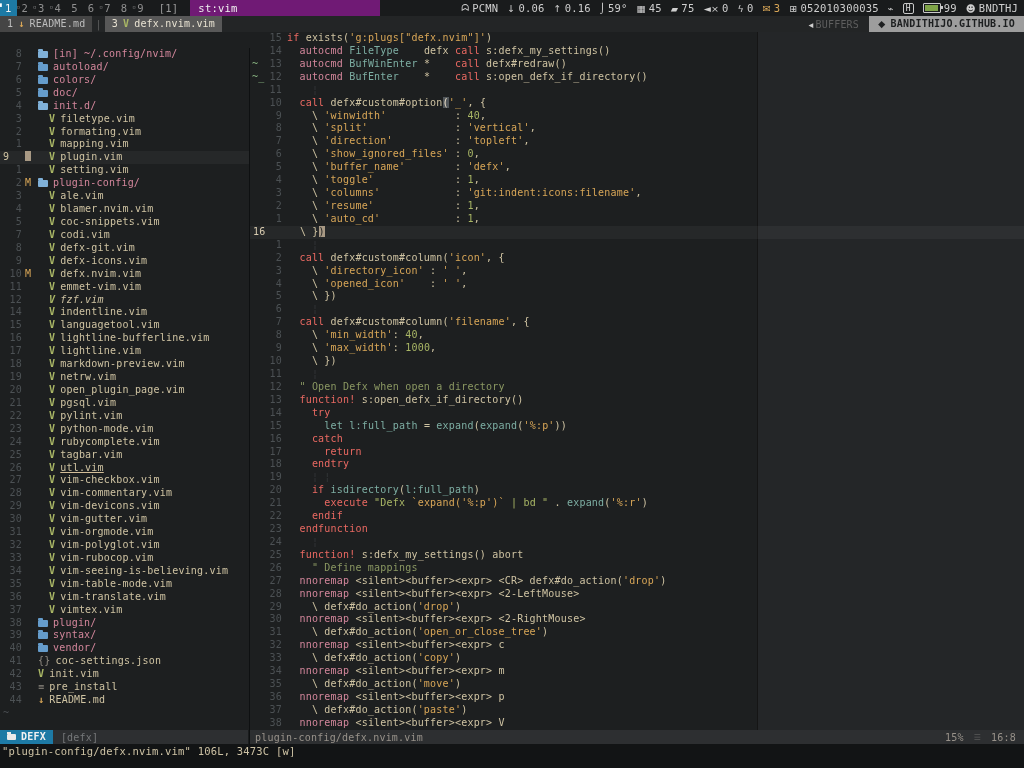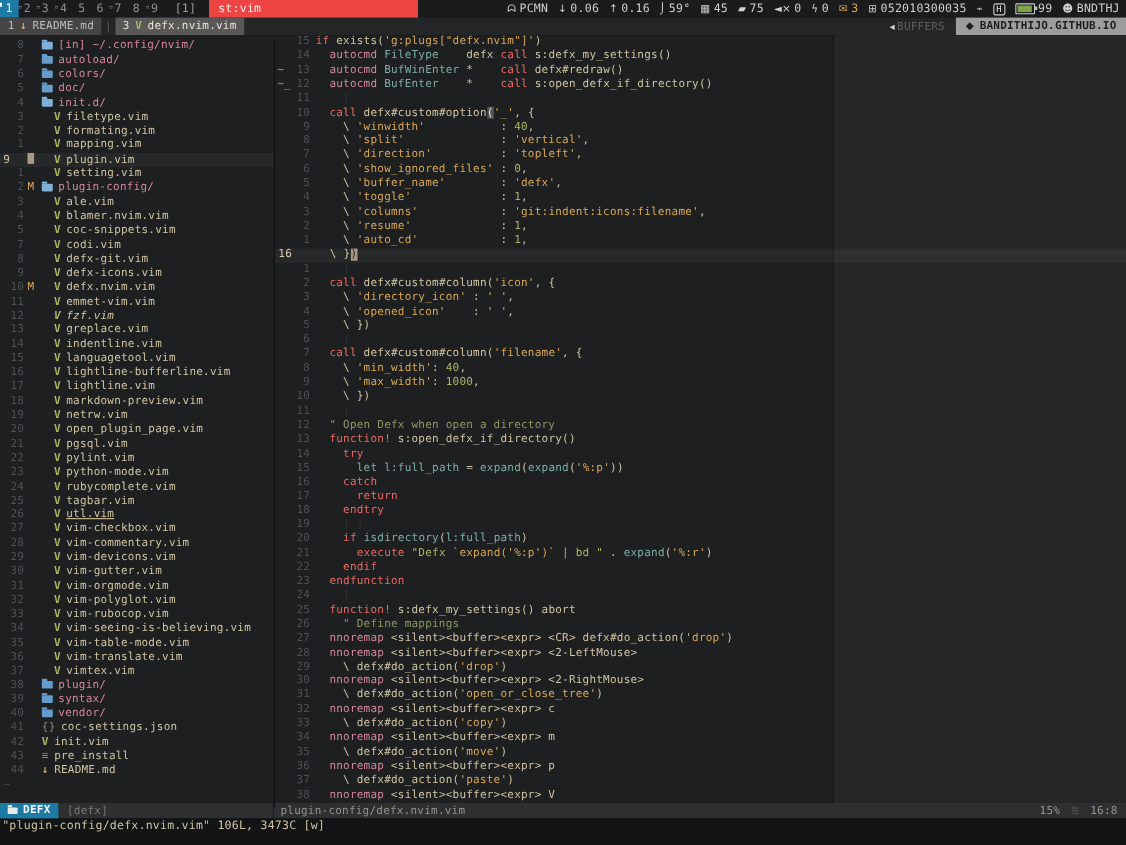--- a/index.html
+++ b/index.html
@@ -7,21 +7,21 @@
        font-family:"DejaVu Sans Mono",monospace;font-size:10px;letter-spacing:.2px;color:#d4be98;}
   .pre{white-space:pre}
   
   #tmux{height:16px;background:#191b1c;display:flex;align-items:center;font-size:10.5px;color:#c2c2c2}
   #tmux-window-list{display:flex;align-items:center}
   .twin{padding:0 5px;height:16px;line-height:16px;position:relative;color:#8f8f8f}
   .twin.active{background:#1d7aa5;color:#f2f2f2}
   .twmark{position:absolute;top:-1px;left:0;font-size:6px;color:#9a9a9a}
   .twin.active .twmark{color:#ffffff}
   #tmux-session{color:#9a9a9a;margin-left:10px}
-  #tmux-title{background:#ef4444;color:#f0f0f0;width:190px;height:16px;line-height:16px;margin-left:12px;padding-left:8px;box-sizing:border-box}
+  #tmux-title{background:#701a75;color:#f0f0f0;width:190px;height:16px;line-height:16px;margin-left:12px;padding-left:8px;box-sizing:border-box}
   #tmux-stats{margin-left:auto;display:flex;align-items:center;gap:9px;padding-right:6px;color:#cfcfcf}
   .stat{display:flex;align-items:center;gap:3px;white-space:nowrap}
   .sic{font-family:"DejaVu Sans",sans-serif;font-size:9.5px;color:#cfcfcf}
   .accent{color:#d8a657}
   .hbox{border:1px solid #c9c9c9;border-radius:2px;font-size:8px;line-height:9px;padding:0 2px;color:#e0e0e0}
   .battery{display:inline-block;width:16px;height:8px;border:1px solid #c9c9c9;border-radius:1px;position:relative}
   .battery::before{content:"";position:absolute;top:1px;left:1px;bottom:1px;right:2px;background:#7fa348}
   .battery::after{content:"";position:absolute;right:-3px;top:2px;width:2px;height:3px;background:#c9c9c9}
   
   #tabline{height:16px;background:#232526;display:flex;align-items:center;font-size:10px}
@@ -29,21 +29,21 @@
   .bufchip.active{background:#585858;color:#e8e2d2}
   .bufsep{color:#5c5c5c;padding:0 3px}
   .ic-vim{color:#a9b665;font-weight:bold}
   .ic-md{color:#d8a657;font-weight:bold}
   .ic-json,.ic-list{color:#8f8a80}
   #tabline-right{margin-left:auto;display:flex;align-items:center}
   #buffers-label{color:#5e5e5e;margin-right:10px;display:flex;gap:2px;align-items:center}
   #site-badge{background:#9d9d9d;color:#1d1f20;font-weight:bold;height:16px;line-height:16px;padding:0 9px;display:flex;gap:5px;align-items:center}
   
   #main{position:relative;height:698px;background:#1d1f20}
-  #defx-pane{position:absolute;left:0;top:4px;width:249px;height:698px;border-right:1px solid #0e1011;overflow:hidden}
+  #defx-pane{position:absolute;left:0;top:16px;width:249px;height:698px;border-right:1px solid #0e1011;overflow:hidden}
   #code-pane{position:absolute;left:250px;top:0;right:0;height:698px;overflow:hidden}
   #colorcol{position:absolute;left:507px;top:0;bottom:0;right:0;background:#242628;border-left:1px solid #151515}
   .row{height:12.93px;line-height:12.93px;position:relative;white-space:pre}
   .cursorline{background:rgba(255,255,255,.045)}
   
   .tnum{display:inline-block;width:22px;text-align:right;color:#4c5154;white-space:pre}
   .tnum.cur{text-align:left;padding-left:3px;color:#cfc3a2;width:19px}
   .tgit{display:inline-block;width:13px;padding-left:3px;color:#d8a657;white-space:pre}
   .curblock{display:inline-block;width:6px;height:10px;background:#a89984;vertical-align:-1px}
   .ticon{display:inline-block;margin-right:5px}
@@ -200,21 +200,20 @@
       <div class="row"><span class="tnum">2</span><span class="tgit">M</span><span><span class="ticon ic-folder ic-folder-open"></span><span class="tname dir">plugin-config/</span></span></div>
       <div class="row"><span class="tnum">3</span><span class="tgit"> </span><span style="padding-left: 11px;"><span class="ticon ic-vim">V</span><span class="tname file">ale.vim</span></span></div>
       <div class="row"><span class="tnum">4</span><span class="tgit"> </span><span style="padding-left: 11px;"><span class="ticon ic-vim">V</span><span class="tname file">blamer.nvim.vim</span></span></div>
       <div class="row"><span class="tnum">5</span><span class="tgit"> </span><span style="padding-left: 11px;"><span class="ticon ic-vim">V</span><span class="tname file">coc-snippets.vim</span></span></div>
       <div class="row"><span class="tnum">7</span><span class="tgit"> </span><span style="padding-left: 11px;"><span class="ticon ic-vim">V</span><span class="tname file">codi.vim</span></span></div>
       <div class="row"><span class="tnum">8</span><span class="tgit"> </span><span style="padding-left: 11px;"><span class="ticon ic-vim">V</span><span class="tname file">defx-git.vim</span></span></div>
       <div class="row"><span class="tnum">9</span><span class="tgit"> </span><span style="padding-left: 11px;"><span class="ticon ic-vim">V</span><span class="tname file">defx-icons.vim</span></span></div>
       <div class="row"><span class="tnum">10</span><span class="tgit">M</span><span style="padding-left: 11px;"><span class="ticon ic-vim">V</span><span class="tname file">defx.nvim.vim</span></span></div>
       <div class="row"><span class="tnum">11</span><span class="tgit"> </span><span style="padding-left: 11px;"><span class="ticon ic-vim">V</span><span class="tname file">emmet-vim.vim</span></span></div>
       <div class="row"><span class="tnum">12</span><span class="tgit"> </span><span style="padding-left: 11px; font-style: italic;"><span class="ticon ic-vim">V</span><span class="tname file">fzf.vim</span></span></div>
-      <div class="row"><span class="tnum">13</span><span class="tgit"> </span><span style="padding-left: 11px;"><span class="ticon ic-vim">V</span><span class="tname file">greplace.vim</span></span></div>
       <div class="row"><span class="tnum">14</span><span class="tgit"> </span><span style="padding-left: 11px;"><span class="ticon ic-vim">V</span><span class="tname file">indentline.vim</span></span></div>
       <div class="row"><span class="tnum">15</span><span class="tgit"> </span><span style="padding-left: 11px;"><span class="ticon ic-vim">V</span><span class="tname file">languagetool.vim</span></span></div>
       <div class="row"><span class="tnum">16</span><span class="tgit"> </span><span style="padding-left: 11px;"><span class="ticon ic-vim">V</span><span class="tname file">lightline-bufferline.vim</span></span></div>
       <div class="row"><span class="tnum">17</span><span class="tgit"> </span><span style="padding-left: 11px;"><span class="ticon ic-vim">V</span><span class="tname file">lightline.vim</span></span></div>
       <div class="row"><span class="tnum">18</span><span class="tgit"> </span><span style="padding-left: 11px;"><span class="ticon ic-vim">V</span><span class="tname file">markdown-preview.vim</span></span></div>
       <div class="row"><span class="tnum">19</span><span class="tgit"> </span><span style="padding-left: 11px;"><span class="ticon ic-vim">V</span><span class="tname file">netrw.vim</span></span></div>
       <div class="row"><span class="tnum">20</span><span class="tgit"> </span><span style="padding-left: 11px;"><span class="ticon ic-vim">V</span><span class="tname file">open_plugin_page.vim</span></span></div>
       <div class="row"><span class="tnum">21</span><span class="tgit"> </span><span style="padding-left: 11px;"><span class="ticon ic-vim">V</span><span class="tname file">pgsql.vim</span></span></div>
       <div class="row"><span class="tnum">22</span><span class="tgit"> </span><span style="padding-left: 11px;"><span class="ticon ic-vim">V</span><span class="tname file">pylint.vim</span></span></div>
       <div class="row"><span class="tnum">23</span><span class="tgit"> </span><span style="padding-left: 11px;"><span class="ticon ic-vim">V</span><span class="tname file">python-mode.vim</span></span></div>

